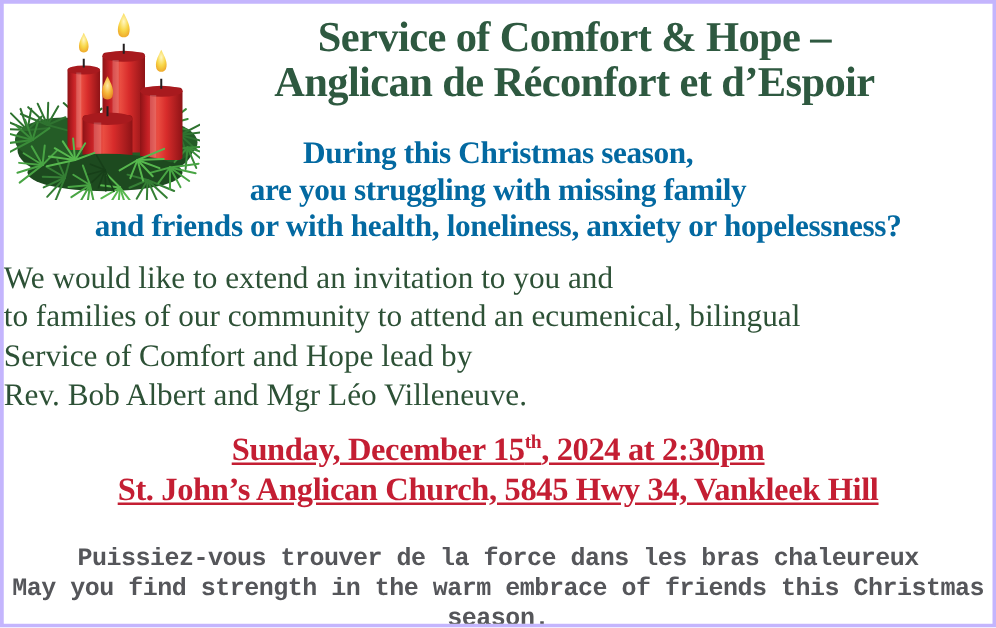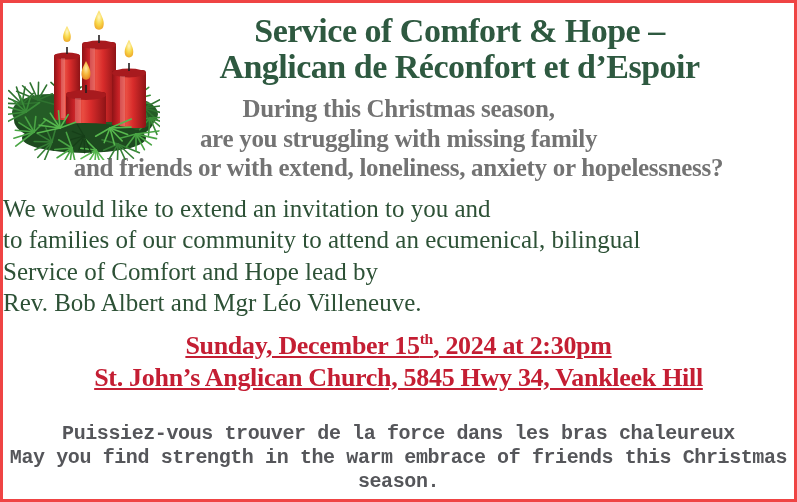--- a/index.html
+++ b/index.html
@@ -1,45 +1,45 @@
 <!DOCTYPE html>
 <html><head>
 <meta charset="utf-8">
 <style>
   html,body{margin:0;padding:0;background:#ffffff;}
   body{width:797px;height:502px;font-family:"Liberation Serif", serif;}
   .page{
     position:relative;
     width:797px;height:502px;
     box-sizing:border-box;
-    border:3px solid #ef4444;
+    border:3px solid #c4b5fd;
     background:#ffffff;
     overflow:hidden;
   }
   .wreath{
     position:absolute;
     left:5px;top:5px;
     width:152px;height:152px;
   }
   .title{
     padding:10px 8px 0 130px;
     text-align:center;
     font-weight:bold;
     font-size:34px;
     line-height:1.05;
     color:#2e5940;
     letter-spacing:-0.5px;
   }
   .question{
-    margin-top:10px;
+    margin-top:24px;
     text-align:center;
     font-weight:bold;
     font-size:25px;
     line-height:1.17;
-    color:#737373;
+    color:#0369a1;
     letter-spacing:-0.3px;
   }
   .invitation{
     margin-top:11px;
     text-align:left;
     font-size:25px;
     line-height:1.25;
     color:#2d5136;
   }
   .event{
@@ -163,21 +163,21 @@
   </div>
 
   <header class="title">
     <div>Service of Comfort &amp; Hope –</div>
     <div>Anglican de Réconfort et d’Espoir</div>
   </header>
 
   <section class="question">
     <div>During this Christmas season,</div>
     <div>are you struggling with missing family</div>
-    <div>and friends or with extend, loneliness, anxiety or hopelessness?</div>
+    <div>and friends or with health, loneliness, anxiety or hopelessness?</div>
   </section>
 
   <section class="invitation">
     <div>We would like to extend an invitation to you and</div>
     <div>to families of our community to attend an ecumenical, bilingual</div>
     <div>Service of Comfort and Hope lead by</div>
     <div>Rev. Bob Albert and Mgr Léo Villeneuve.</div>
   </section>
 
   <section class="event">

